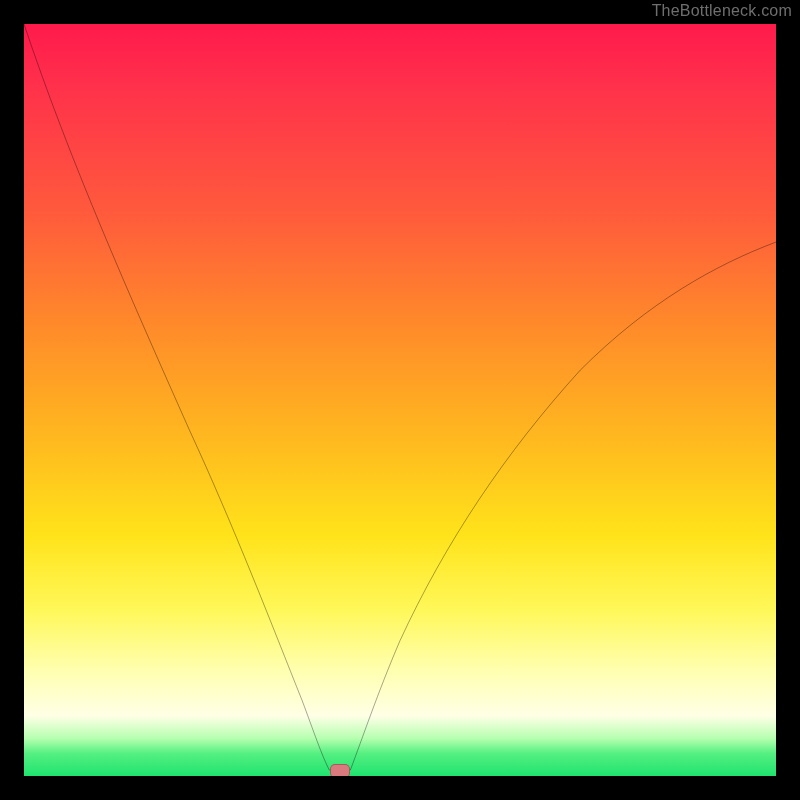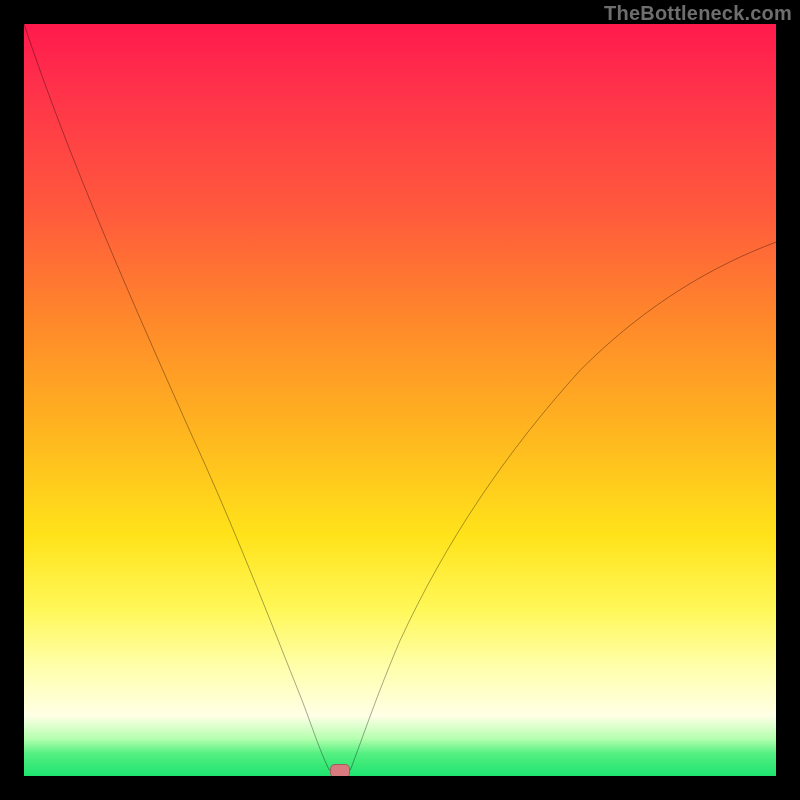--- a/index.html
+++ b/index.html
@@ -58,24 +58,23 @@
     border-radius: 5px;
     background: #d97b7e;
     border: 1px solid rgba(0,0,0,0.25);
     transform: translate(-50%, -50%);
   }
   .watermark {
     position: absolute;
     top: 2px;
     right: 8px;
     color: #6e6e6e;
-    font-size: 20px;
+    font-size: 16px;
     letter-spacing: 0.2px;
     user-select: none;
-    font-weight: bold;
   }
 </style>
 </head>
 <body>
 
 <div class="frame">
 
   <div class="plot-area">
     <div class="gradient-bg"></div>
 

